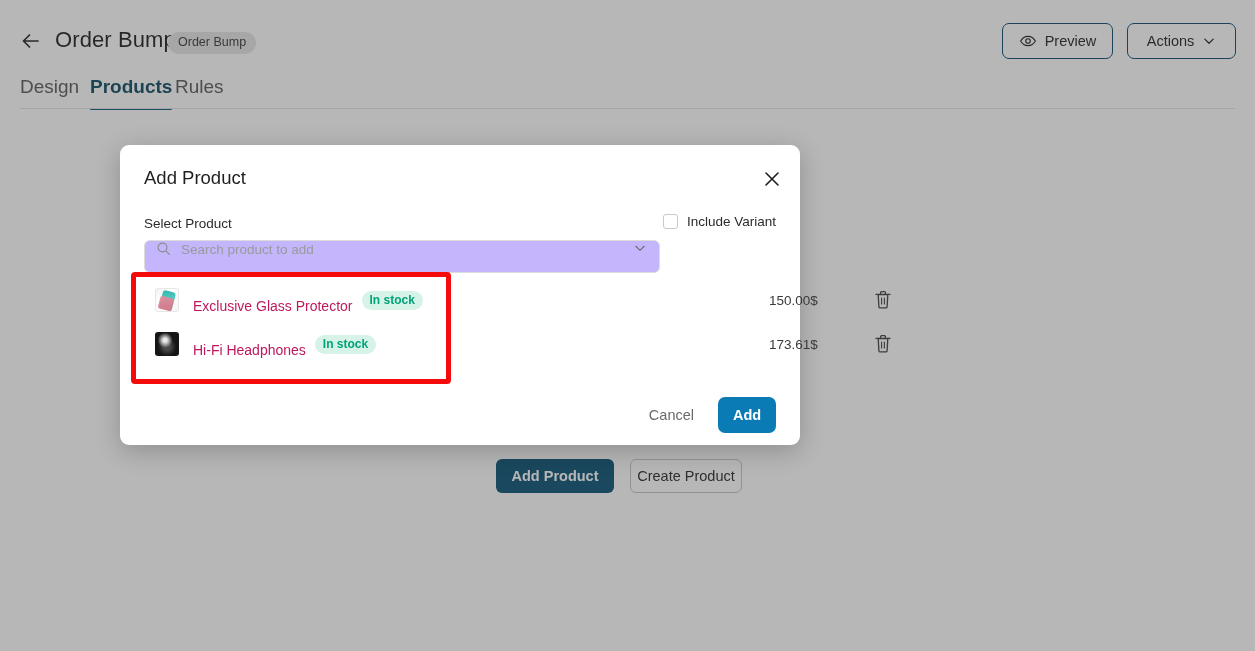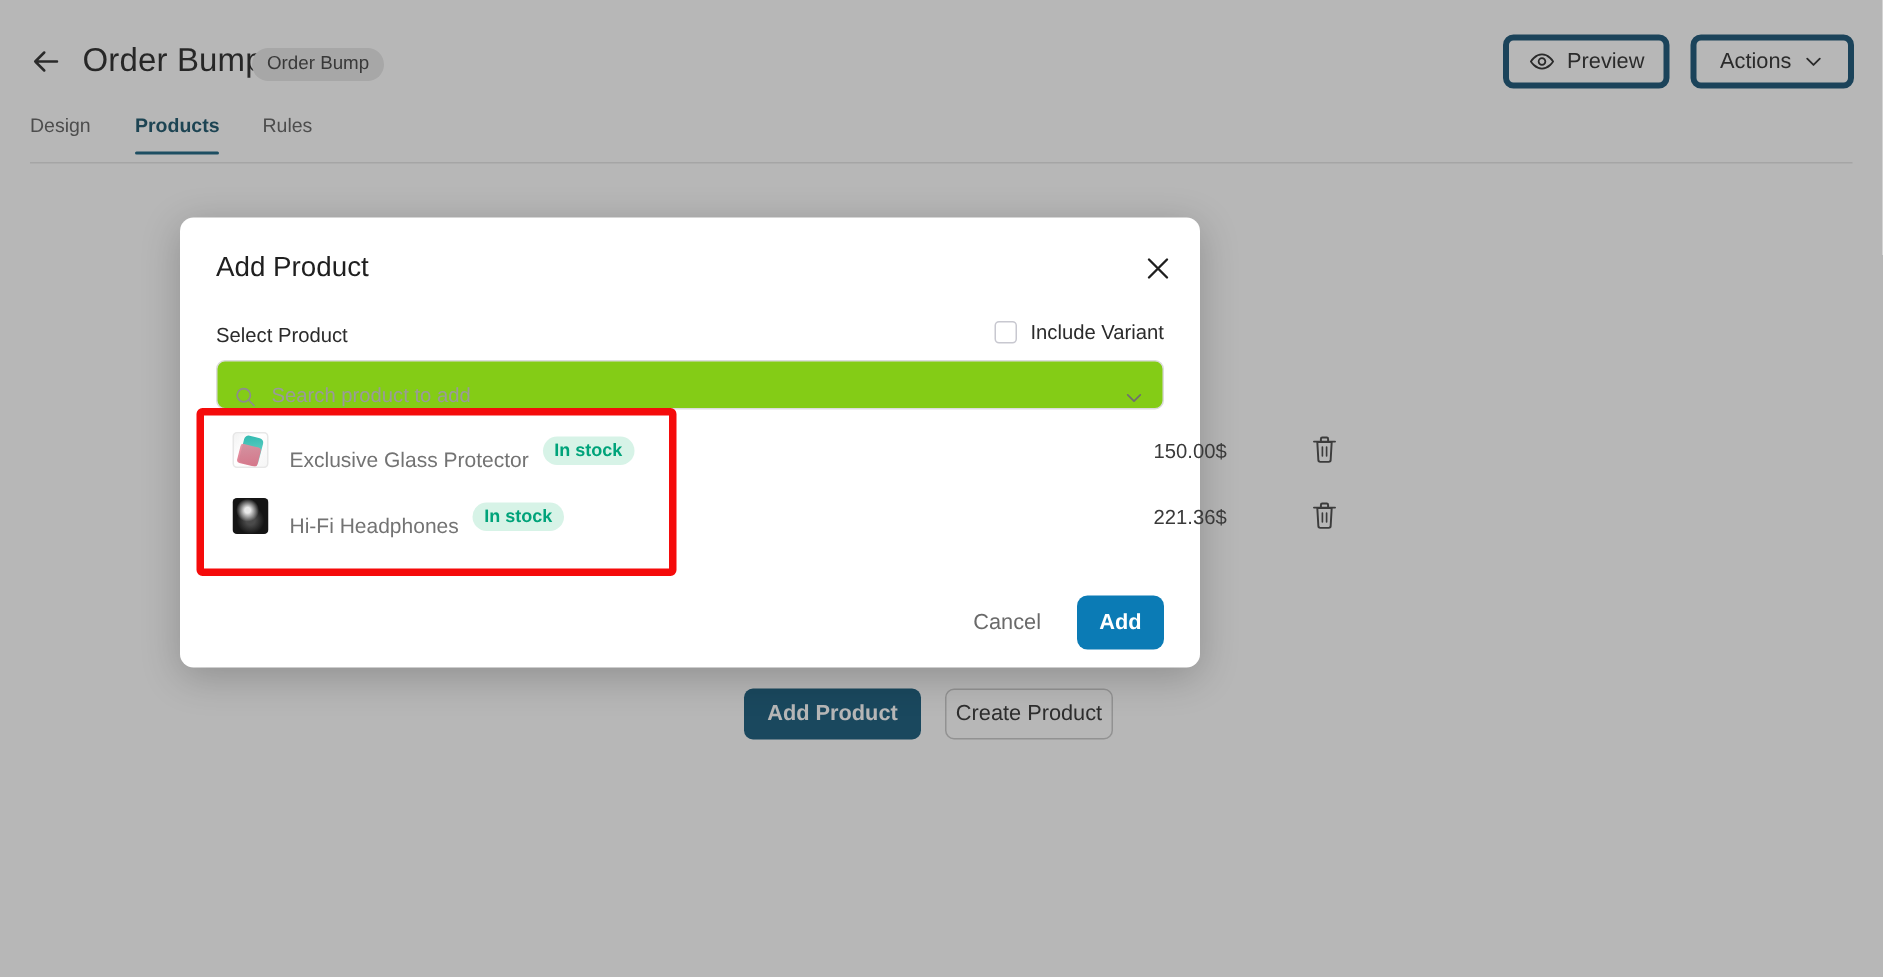--- a/index.html
+++ b/index.html
@@ -48,21 +48,21 @@
     color: #3a3a3a;
     font-size: 12.5px;
     padding: 4px 10px 5px 10px;
     border-radius: 11px;
     line-height: 1;
   }
 
   .btn-outline {
     position: absolute;
     height: 36px;
-    border: 4px solid #0c4a6e;
+    border: 1px solid #0c4a6e;
     border-radius: 7px;
     background: #ffffff;
     display: flex;
     align-items: center;
     justify-content: center;
     gap: 8px;
     font-size: 14.5px;
     color: #252525;
     cursor: pointer;
     box-sizing: border-box;
@@ -75,21 +75,21 @@
 
   .tabs {
     position: absolute;
     left: 0; top: 76px;
     width: 1255px;
     height: 36px;
   }
   .tab {
     position: absolute;
     top: 0;
-    font-size: 13px;
+    font-size: 19px;
     color: #5a5a5a;
     cursor: pointer;
     padding-bottom: 12px;
   }
   .tab.active {
     color: #0f4c63;
     font-weight: 600;
   }
   .tab.active::after {
     content: "";
@@ -197,27 +197,27 @@
     box-sizing: border-box;
   }
   .variant-label {
     font-size: 13.5px;
     color: #2b2b2b;
   }
 
   .search-box {
     position: absolute;
     left: 24px; top: 95px;
-    width: 632px; height: 33px;
+    width: 516px; height: 33px;
     border: 1px solid #dcdcdc;
     border-radius: 6px;
-    background: #84cc16;
+    background: #c4b5fd;
     box-sizing: border-box;
     display: flex;
-    align-items: flex-end;
+    align-items: flex-start;
     cursor: text;
   }
   .search-icon { margin-left: 11px; display: block; }
   .search-input {
     flex: 1;
     border: none;
     outline: none;
     font-size: 13.5px;
     color: #2b2b2b;
     font-family: "Liberation Sans", sans-serif;
@@ -275,21 +275,21 @@
   }
   .thumb.headphones {
     background:
       radial-gradient(circle at 42% 34%, #e9e9e9 0 9%, rgba(233,233,233,0) 36%),
       radial-gradient(circle at 50% 62%, #4a4a4a 0 16%, rgba(74,74,74,0) 48%),
       #151515;
   }
   .product-name {
     margin-left: 14px;
     font-size: 14px;
-    color: #737373;
+    color: #be185d;
     white-space: nowrap;
     margin-top: 12px;
   }
   .stock-badge {
     margin-left: 9px;
     background: #d7f3e7;
     color: #00a37a;
     font-size: 12px;
     font-weight: 600;
     padding: 3px 8px 4px 8px;
@@ -445,21 +445,21 @@
           <path d="M5.2 5.6h9.6l-.7 12.1c0 .7-.6 1.2-1.3 1.2H7.2c-.7 0-1.3-.5-1.3-1.2L5.2 5.6Z" stroke="#3c3c3c" stroke-width="1.3" stroke-linejoin="round"></path>
           <path d="M8.6 9v6M11.4 9v6" stroke="#3c3c3c" stroke-width="1.1" stroke-linecap="round"></path>
         </svg>
       </span>
     </div>
 
     <div class="product-row">
       <span class="thumb headphones"></span>
       <span class="product-name">Hi-Fi Headphones</span>
       <span class="stock-badge">In stock</span>
-      <span class="product-price">221.36$</span>
+      <span class="product-price">173.61$</span>
       <span class="trash-btn">
         <svg width="20" height="22" viewBox="0 0 20 22" fill="none">
           <path d="M3 5.4h14" stroke="#3c3c3c" stroke-width="1.3" stroke-linecap="round"></path>
           <path d="M7.6 5.2V3.6c0-.5.4-.9.9-.9h3c.5 0 .9.4.9.9v1.6" stroke="#3c3c3c" stroke-width="1.3"></path>
           <path d="M5.2 5.6h9.6l-.7 12.1c0 .7-.6 1.2-1.3 1.2H7.2c-.7 0-1.3-.5-1.3-1.2L5.2 5.6Z" stroke="#3c3c3c" stroke-width="1.3" stroke-linejoin="round"></path>
           <path d="M8.6 9v6M11.4 9v6" stroke="#3c3c3c" stroke-width="1.1" stroke-linecap="round"></path>
         </svg>
       </span>
     </div>
 

